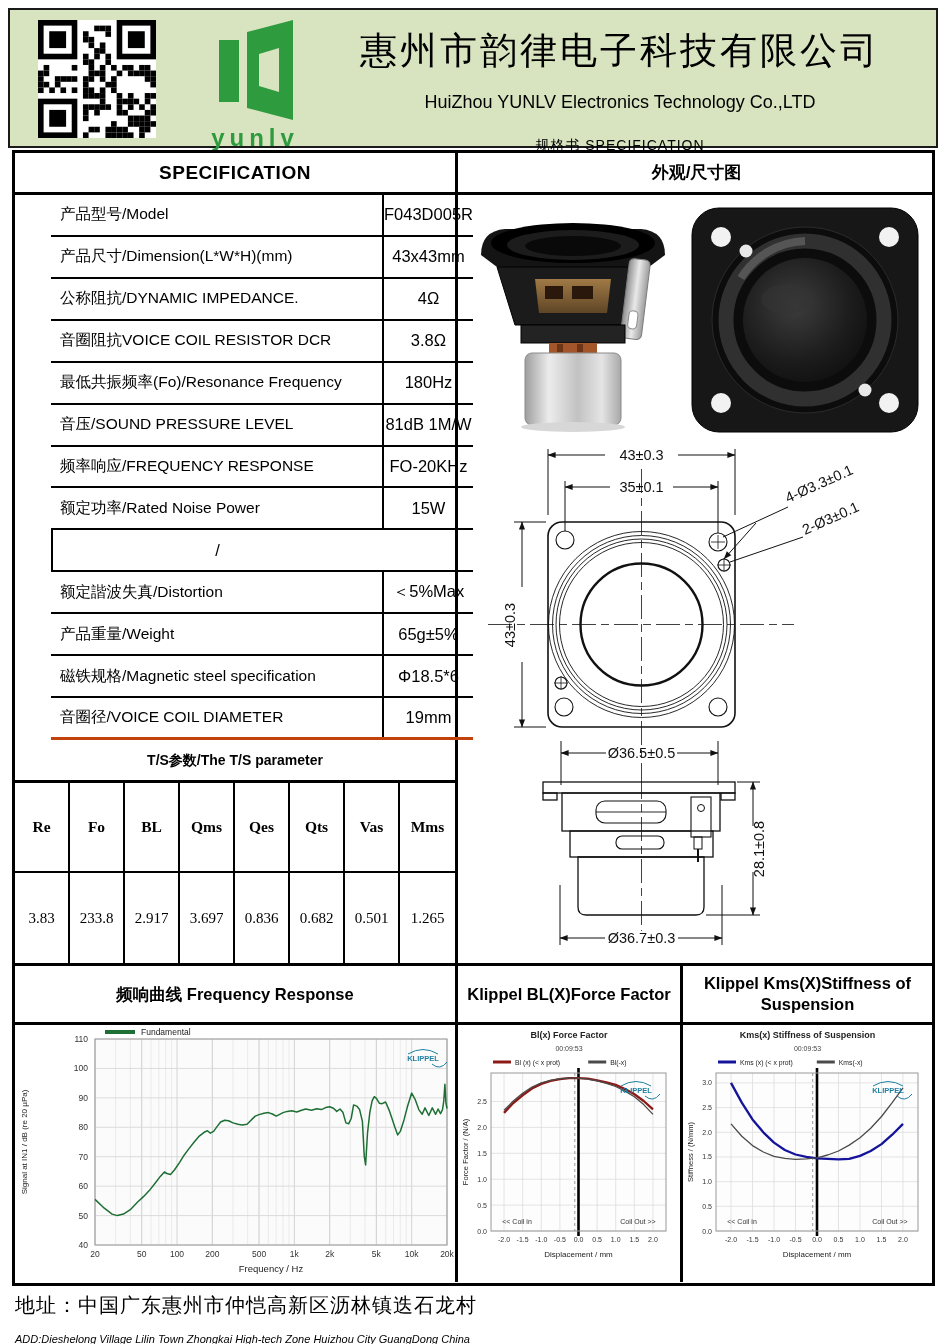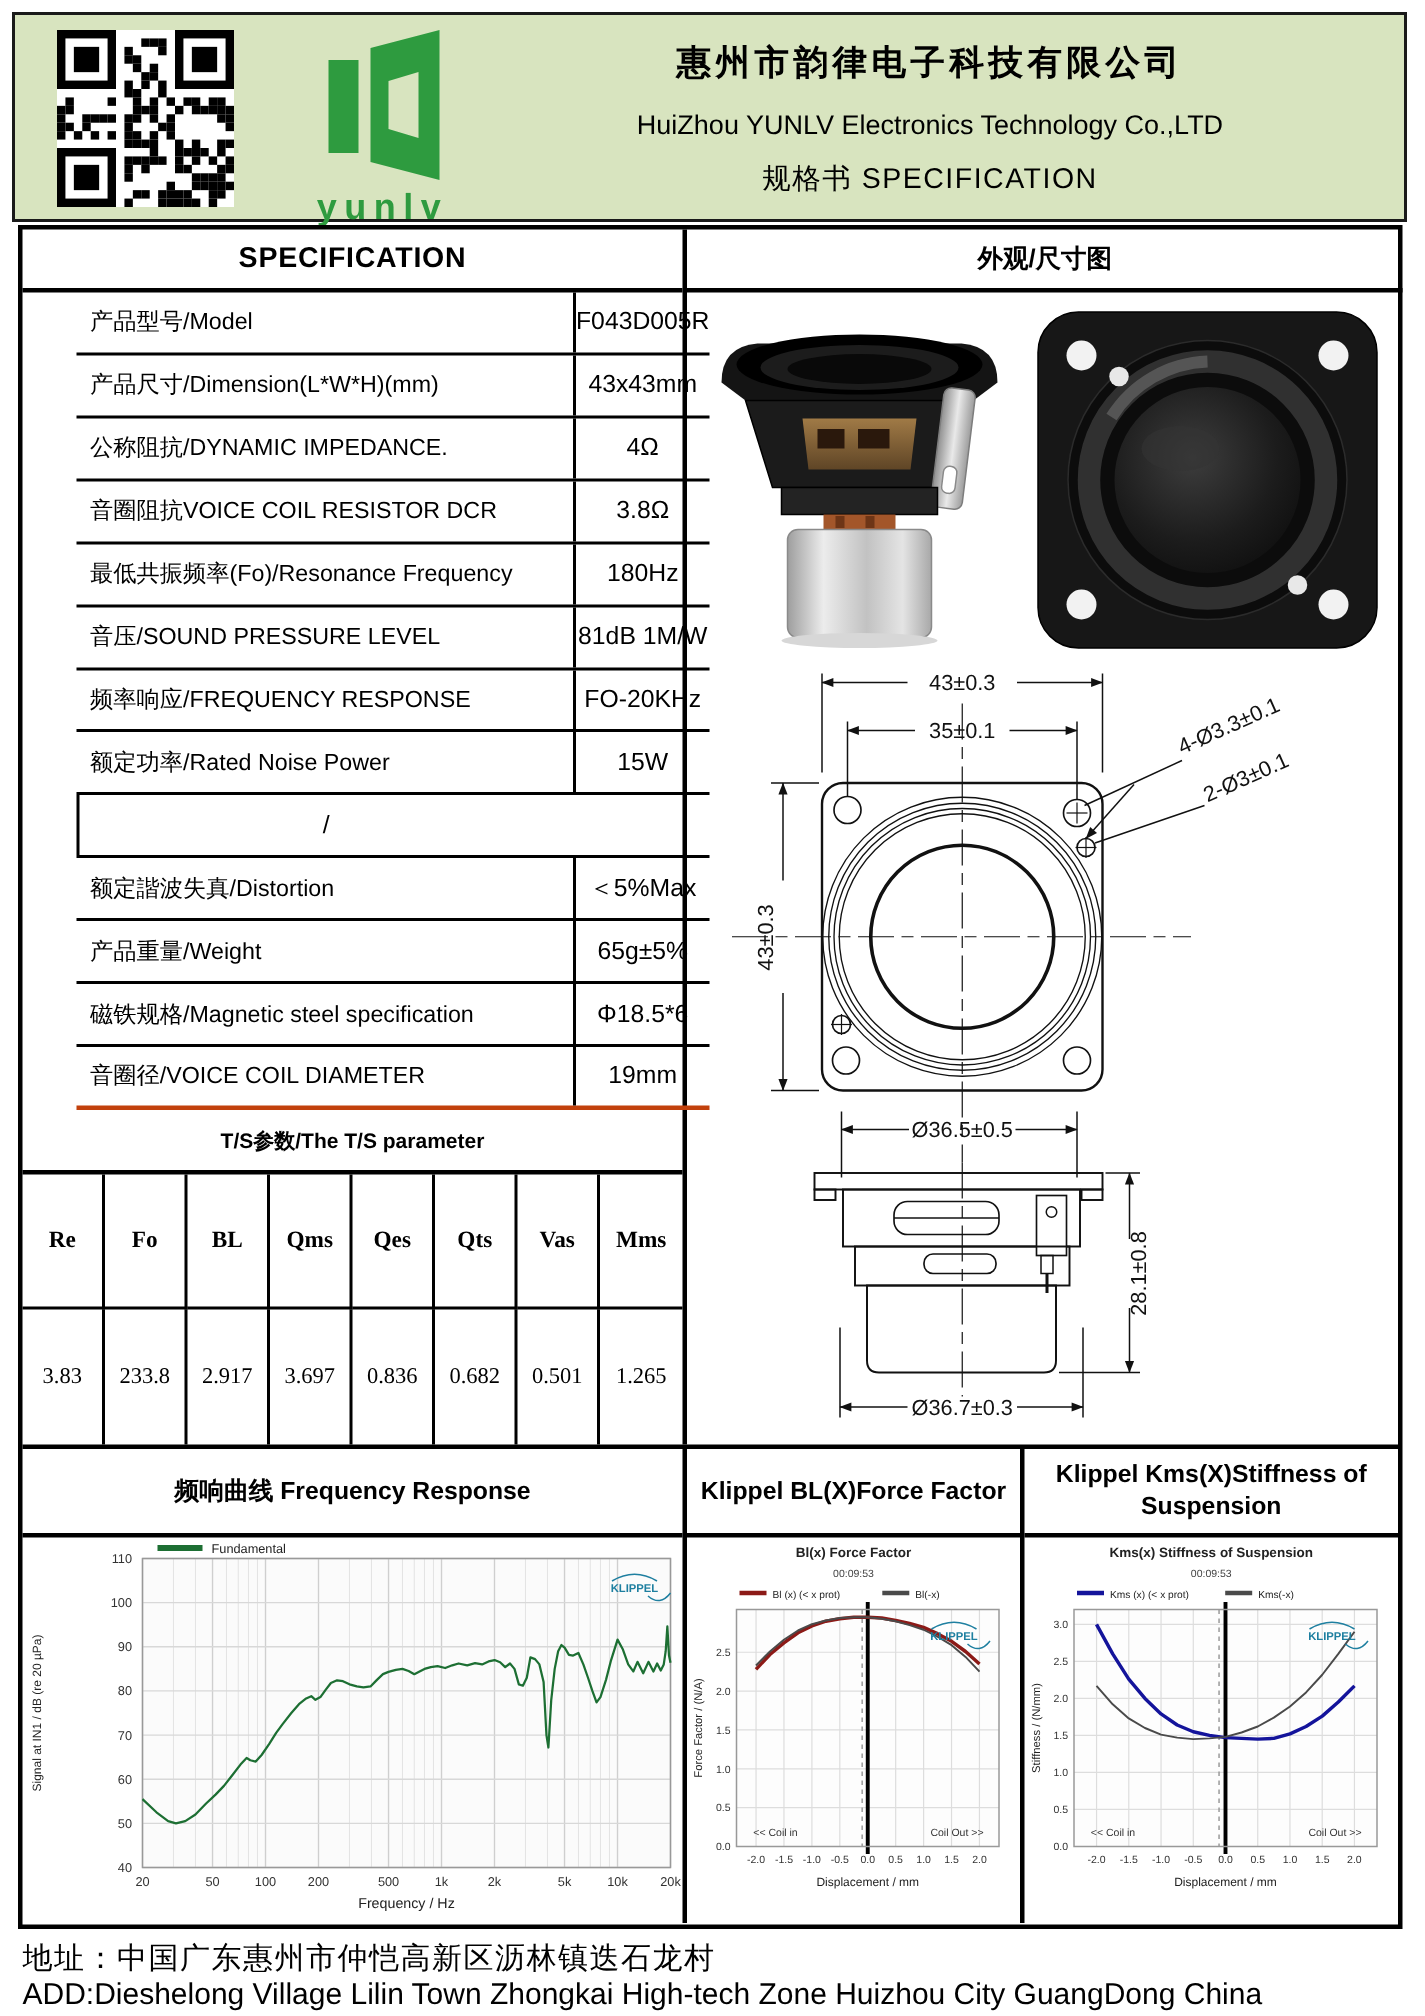--- a/index.html
+++ b/index.html
@@ -3,23 +3,23 @@
 <meta charset="utf-8">
 <style>
   html,body{margin:0;padding:0;background:#fff;}
   .page{position:relative;width:950px;height:1344px;background:#fff;font-family:"Liberation Sans",sans-serif;color:#000;overflow:hidden;}
   
   .ghead{position:absolute;left:8px;top:8px;width:930px;height:140px;background:#d8e4bf;border:2px solid #1a1a1a;box-sizing:border-box;}
   .qr{position:absolute;left:28px;top:10px;width:118px;height:118px;}
   .logoblock{position:absolute;left:190px;top:8px;width:110px;height:128px;text-align:center;}
   .logotext{font-size:24px;font-weight:bold;color:#2e9b3f;letter-spacing:5px;margin-top:-2px;font-family:"Liberation Sans",sans-serif;}
   .htext{position:absolute;left:310px;top:0;width:600px;height:136px;text-align:center;}
-  .cn-name{font-family:"Liberation Serif",serif;font-size:23px;letter-spacing:3px;margin-top:16px;font-weight:700;}
+  .cn-name{font-family:"Liberation Serif",serif;font-size:37px;letter-spacing:3px;margin-top:16px;font-weight:400;}
   .en-name{font-size:18px;margin-top:16px;font-weight:500;}
-  .doctype{font-size:19px;margin-top:12px;letter-spacing:1px;}
+  .doctype{font-size:14px;margin-top:24px;letter-spacing:1px;}
   
   .mainbox{position:absolute;left:12px;top:150px;width:923px;height:1136px;border:3px solid #000;box-sizing:border-box;}
   .upper{display:flex;height:810px;}
   .leftpanel{width:443px;border-right:3px solid #000;box-sizing:border-box;display:flex;flex-direction:column;}
   .spec-title{height:39px;border-bottom:3px solid #000;line-height:39px;text-align:center;font-weight:bold;font-size:19px;letter-spacing:.5px;}
   .spec-rows{height:545px;display:grid;grid-template-rows:repeat(13,1fr);padding-left:36px;}
   .spec-row{border-bottom:2px solid #000;display:grid;grid-template-columns:331px 1fr;box-sizing:border-box;}
   .spec-row:last-child{border-bottom:3px solid #c2410c;}
   .spec-label{display:flex;align-items:center;padding-left:9px;font-size:15.5px;}
   .spec-value{border-left:2px solid #000;display:flex;align-items:center;justify-content:center;font-size:16.5px;}
@@ -36,21 +36,21 @@
   .charts{display:flex;height:319px;border-top:3px solid #000;box-sizing:border-box;}
   .chart-col{display:flex;flex-direction:column;box-sizing:border-box;}
   .col-fr{width:443px;border-right:3px solid #000;}
   .col-bl{width:252px;border-right:3px solid #000;}
   .col-kms{flex:1;}
   .chart-hdr{height:56px;border-bottom:3px solid #000;display:flex;align-items:center;justify-content:center;text-align:center;font-weight:bold;font-size:16.5px;line-height:1.25;padding:0 6px;box-sizing:content-box;}
   .chart-canvas{flex:1;}
   
   .footer{position:absolute;left:15px;top:1292px;width:920px;}
   .addr-cn{font-size:20px;letter-spacing:1px;}
-  .addr-en{font-size:20px;margin-top:0;}
+  .addr-en{font-size:11px;margin-top:14px;font-style:italic;}
   svg text{font-family:"Liberation Sans",sans-serif;}
   .dimtext{font-size:14.5px;fill:#111;}
 </style>
 </head>
 <body>
 
 <div class="page">
 
   <div class="ghead">
     <svg class="qr" id="qr-svg" viewBox="0 0 118 118">

